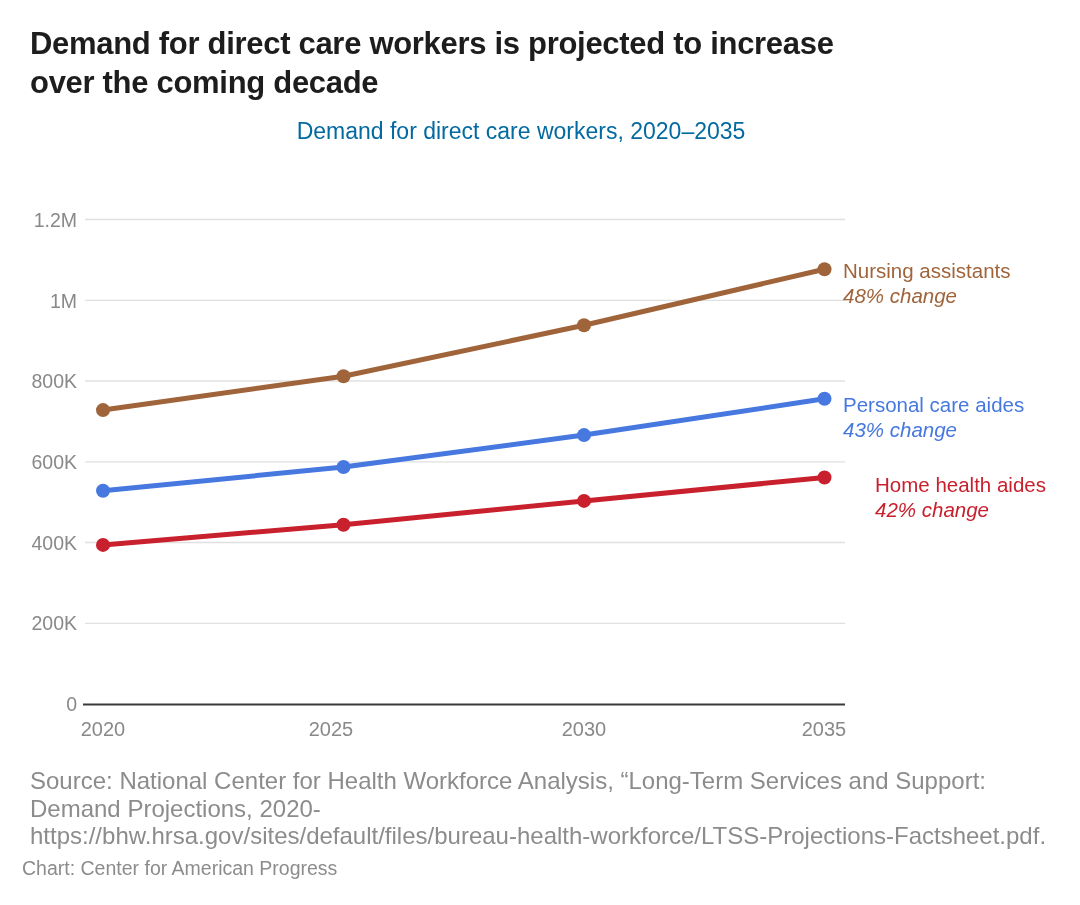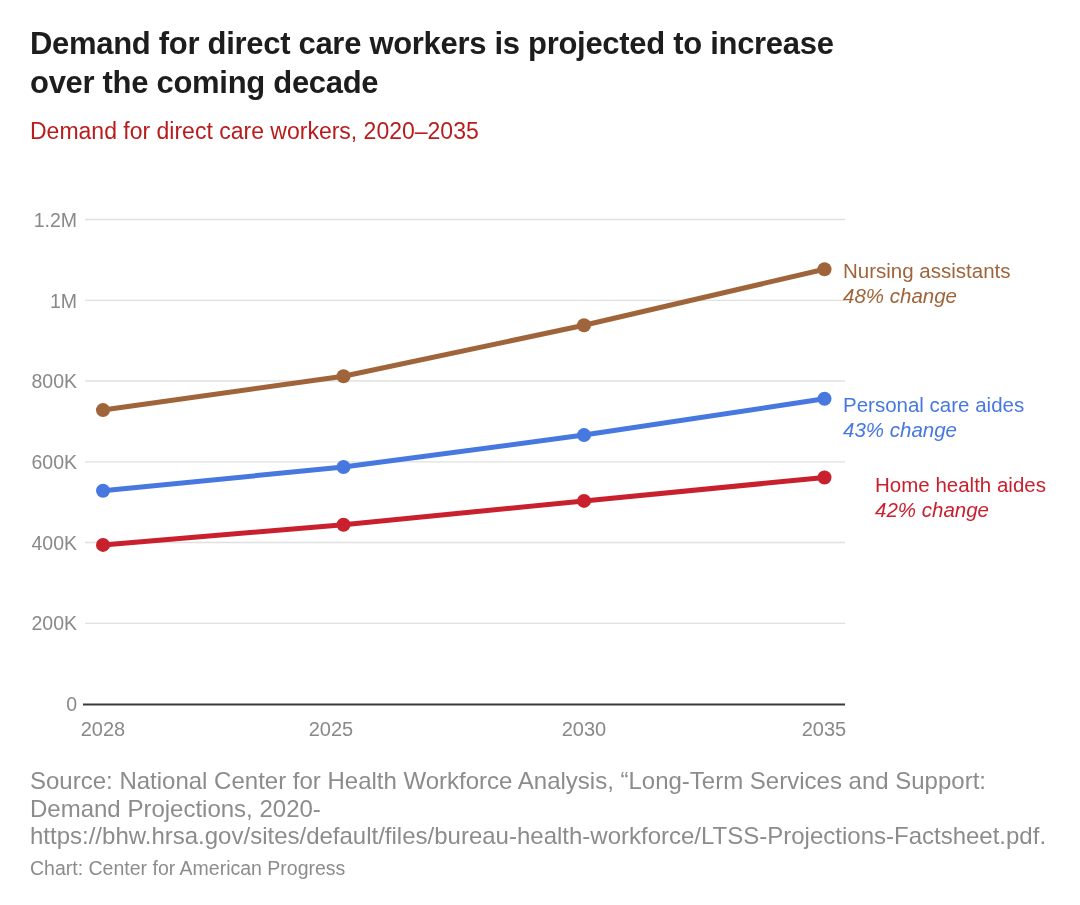--- a/index.html
+++ b/index.html
@@ -7,22 +7,22 @@
     width:1080px;height:905px;position:relative;overflow:hidden;
     font-family:"Liberation Sans","DejaVu Sans",sans-serif;
     -webkit-font-smoothing:antialiased;
   }
   .page-title{
     position:absolute;left:30px;top:24px;width:1010px;
     font-size:31px;line-height:39px;font-weight:700;color:#1d1d1d;
     letter-spacing:-0.3px;
   }
   .chart-subtitle{
-    position:absolute;left:30px;top:117px;width:1010px;
-    font-size:23px;line-height:28px;font-weight:400;color:#b91c1c;
+    position:absolute;left:16px;top:117px;width:1010px;
+    font-size:23px;line-height:28px;font-weight:400;color:#0369a1;text-align:center;
   }
   .plot{position:absolute;left:0;top:0;width:1080px;height:905px;}
   svg.chart-canvas{position:absolute;left:0;top:0;}
   .ytick{
     position:absolute;left:0;width:77px;text-align:right;
     font-size:19.5px;line-height:26px;color:#898989;
   }
   .yt0{top:691px}.yt1{top:610px}.yt2{top:530px}.yt3{top:449px}
   .yt4{top:368px}.yt5{top:288px}.yt6{top:207px}
   .xtick{
@@ -34,21 +34,21 @@
     position:absolute;left:843px;
     font-size:20.5px;line-height:25px;
   }
   .sl0{top:258px}.sl1{top:392px}.sl2{top:472px}
   .series-change{font-style:italic;}
   .source-note{
     position:absolute;left:30px;top:767px;width:1020px;
     font-size:24px;line-height:27.5px;color:#8c8c8c;
   }
   .chart-credit{
-    position:absolute;left:30px;top:855px;width:1020px;
+    position:absolute;left:22px;top:855px;width:1020px;
     font-size:19.5px;line-height:26px;color:#8c8c8c;
   }
 </style>
 </head>
 <body>
 
 <div class="page-title">
   <div>Demand for direct care workers is projected to increase</div>
   <div>over the coming decade</div>
 </div>
@@ -82,21 +82,21 @@
     </svg>
 
   <div class="ytick yt0">0</div>
   <div class="ytick yt1">200K</div>
   <div class="ytick yt2">400K</div>
   <div class="ytick yt3">600K</div>
   <div class="ytick yt4">800K</div>
   <div class="ytick yt5">1M</div>
   <div class="ytick yt6">1.2M</div>
 
-  <div class="xtick xt0">2028</div>
+  <div class="xtick xt0">2020</div>
   <div class="xtick xt1">2025</div>
   <div class="xtick xt2">2030</div>
   <div class="xtick xt3">2035</div>
 
   <div class="series-label sl0" style="color: rgb(160, 100, 58);">
     <div class="series-name">Nursing assistants</div>
     <div class="series-change">48% change</div>
   </div>
   <div class="series-label sl1" style="color: rgb(70, 120, 224);">
     <div class="series-name">Personal care aides</div>

